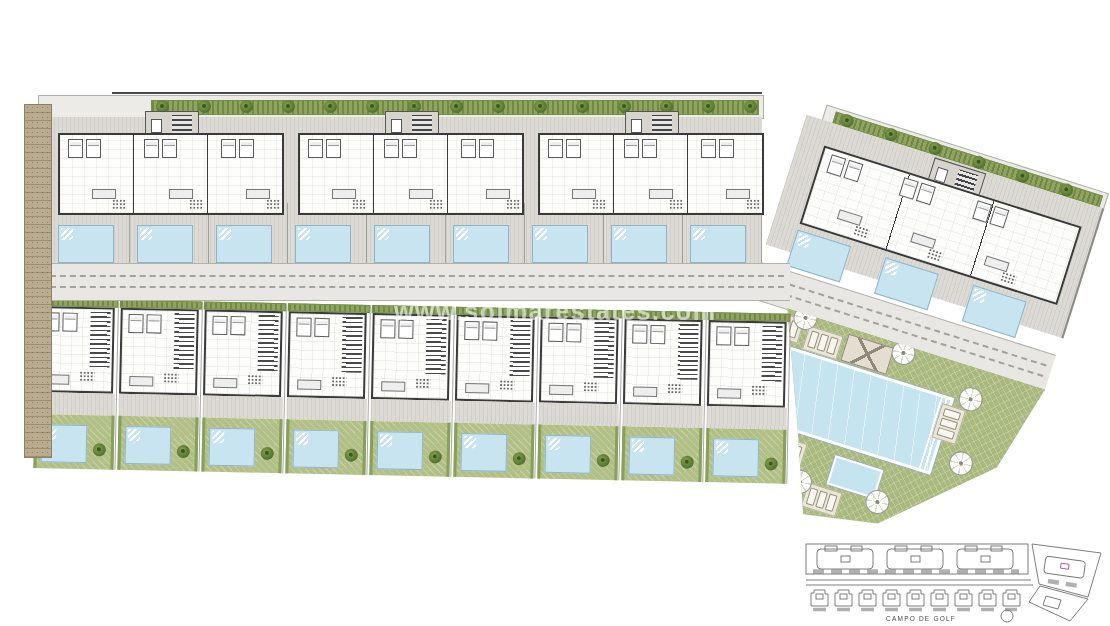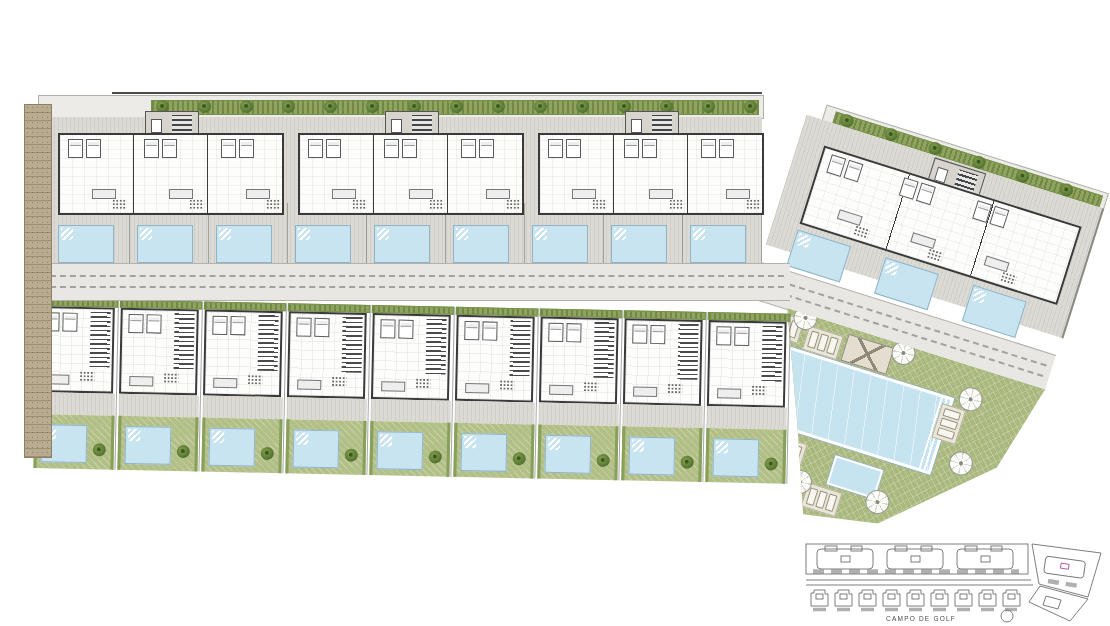--- a/index.html
+++ b/index.html
@@ -469,20 +469,21 @@
       <div class="parasol" style="left:164px;top:-4px"></div>
       <div class="parasol" style="left:242px;top:20px"></div>
       <div class="parasol" style="left:252px;top:84px"></div>
       <div class="parasol" style="left:2px;top:54px"></div>
       <div class="parasol" style="left:60px;top:122px"></div>
       <div class="parasol" style="left:104px;top:150px"></div>
       <div class="parasol" style="left:184px;top:146px"></div>
     </div>
   </div>
 
+  <div class="a watermark">www.solmarestates.com</div>
 
   <svg class="a keyplan" viewBox="0 0 302 84">
     <defs>
       <g id="kpb">
         <rect x="0" y="0" width="56" height="20" rx="4"></rect>
         <rect x="8" y="-3" width="12" height="5"></rect>
         <rect x="34" y="-3" width="11" height="5"></rect>
         <rect class="mg" x="24" y="7" width="9" height="6"></rect>
       </g>
       <g id="kph">

